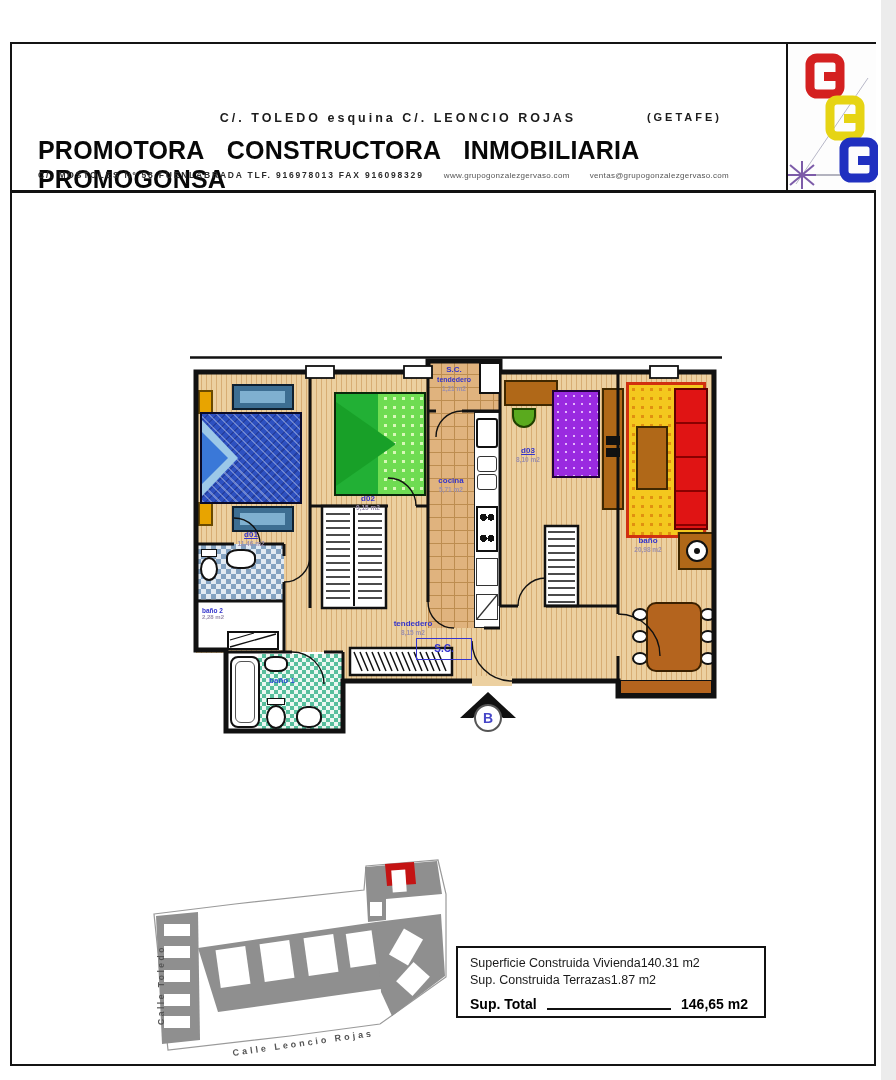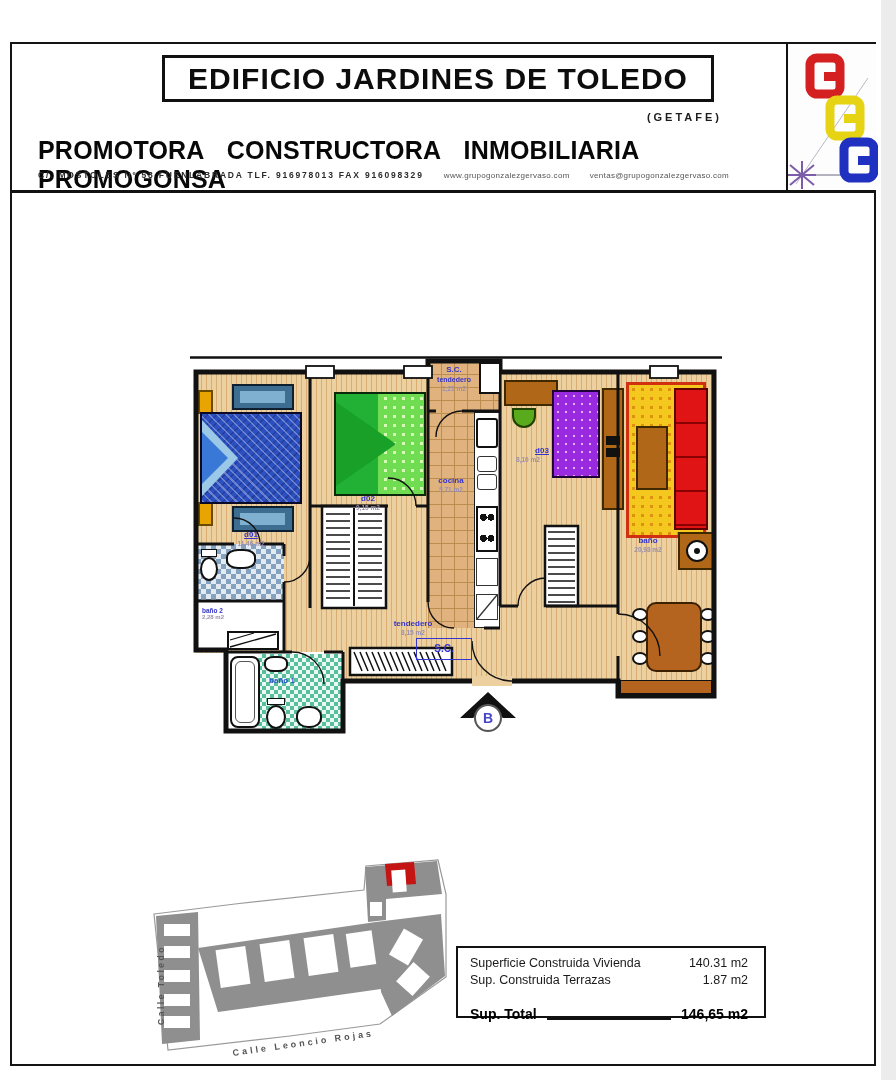--- a/index.html
+++ b/index.html
@@ -38,32 +38,32 @@
   .bed-green { background-color:#6fdc52; background-image:radial-gradient(#d8f8b8 1.5px, rgba(0,0,0,0) 1.5px); background-size:9px 9px; border:2px solid #0a280a; }
   .bed-purple { background-color:#9a2ae0; background-image:radial-gradient(#e2b4fc 1.3px, rgba(0,0,0,0) 1.3px); background-size:8px 8px; border:2px solid #200038; }
   .brown { background:#b06818; border:2px solid #402800; }
   .nightstand { background:linear-gradient(#7fb0d0,#7fb0d0) center/78% 55% no-repeat, #3d6e92; border:2px solid #0e2030; }
   .oval { background:#fff; border:2px solid #111; border-radius:50%; }
 
   
   #site-plan { left:140px; top:852px; width:330px; height:215px; }
   .street { color:#555; font-weight:600; letter-spacing:2.5px; font-size:8.5px; white-space:nowrap; }
   #summary-box { left:456px; top:946px; width:310px; height:72px; border:2px solid #111; background:#fff; padding:7px 16px 0 12px; }
-  .sum-row { display:flex; justify-content:space-between; font-size:12.5px; color:#1a1a1a; line-height:17px; }
-  .sum-total { display:flex; align-items:flex-end; margin-top:16px; font-size:14px; font-weight:800; color:#000; line-height:18px; }
+  .sum-row { display:flex; justify-content:flex-start; font-size:12.5px; color:#1a1a1a; line-height:17px; }
+  .sum-total { display:flex; align-items:flex-end; margin-top:6px; font-size:14px; font-weight:800; color:#000; line-height:18px; }
   .sum-line { flex:1; border-bottom:2px solid #111; margin:0 10px 3px 10px; }
 </style>
 </head>
 <body>
 
 <div class="abs" id="right-strip"></div>
 <div class="abs" id="doc-frame"></div>
 
 <div class="abs" id="header">
-  <div class="abs" id="title-box">EDIFICIO JARDINES DE TOLEDO</div>
+  <div class="abs" id="address-line">C/.  TOLEDO  esquina  C/.  LEONCIO  ROJAS</div>
   <div class="abs" id="city-label">(GETAFE)</div>
   <div class="abs" id="company-line">PROMOTORA CONSTRUCTORA INMOBILIARIA PROMOGONSA</div>
   <div class="abs" id="contact-line">
     <span>C/. MOSTOLES  Nº 58  FUENLABRADA  TLF. 916978013   FAX  916098329</span>
     <span class="dim">www.grupogonzalezgervaso.com</span>
     <span class="dim">ventas@grupogonzalezgervaso.com</span>
   </div>
 </div>
 <div class="abs" id="header-divider"></div>
 
@@ -243,21 +243,21 @@
       <path d="M324 325 A40 40 0 0 1 284 285"></path>
     </g>
 
     <path d="M272 362 L300 336 L328 362 L315 362 L300 348 L285 362 Z" fill="#111"></path>
   </svg>
 
   <div class="f plan-label" style="left:28px; top:174px; width:70px;text-decoration:underline;">d01</div>
   <div class="f plan-area" style="left:28px; top:184px; width:70px;">11,46 m2</div>
   <div class="f plan-label" style="left:145px; top:138px; width:70px;">d02</div>
   <div class="f plan-area" style="left:145px; top:148px; width:70px;">9,15 m2</div>
-  <div class="f plan-label" style="left:319px; top:90px; width:70px;text-decoration:underline;">d03</div>
+  <div class="f plan-label" style="left:305px; top:90px; width:70px;text-decoration:underline;">d03</div>
   <div class="f plan-area" style="left:305px; top:100px; width:70px;">8,10 m2</div>
   <div class="f plan-label" style="left:241px; top:120px; width:44px;">cocina</div>
   <div class="f plan-area" style="left:241px; top:130px; width:44px;">5,71 m2</div>
   <div class="f plan-label" style="left:240px; top:9px; width:52px;">S.C.</div>
   <div class="f plan-label" style="left:240px; top:19px; width:52px; font-size:7px;">tendedero</div>
   <div class="f plan-area" style="left:240px; top:29px; width:52px;">1,21 m2</div>
   <div class="f plan-label" style="left:420px; top:180px; width:80px;">baño</div>
   <div class="f plan-area" style="left:420px; top:190px; width:80px;">20,98 m2</div>
   <div class="f plan-label" style="left:185px; top:263px; width:80px;">tendedero</div>
   <div class="f plan-area" style="left:185px; top:273px; width:80px;">8,15 m2</div>

